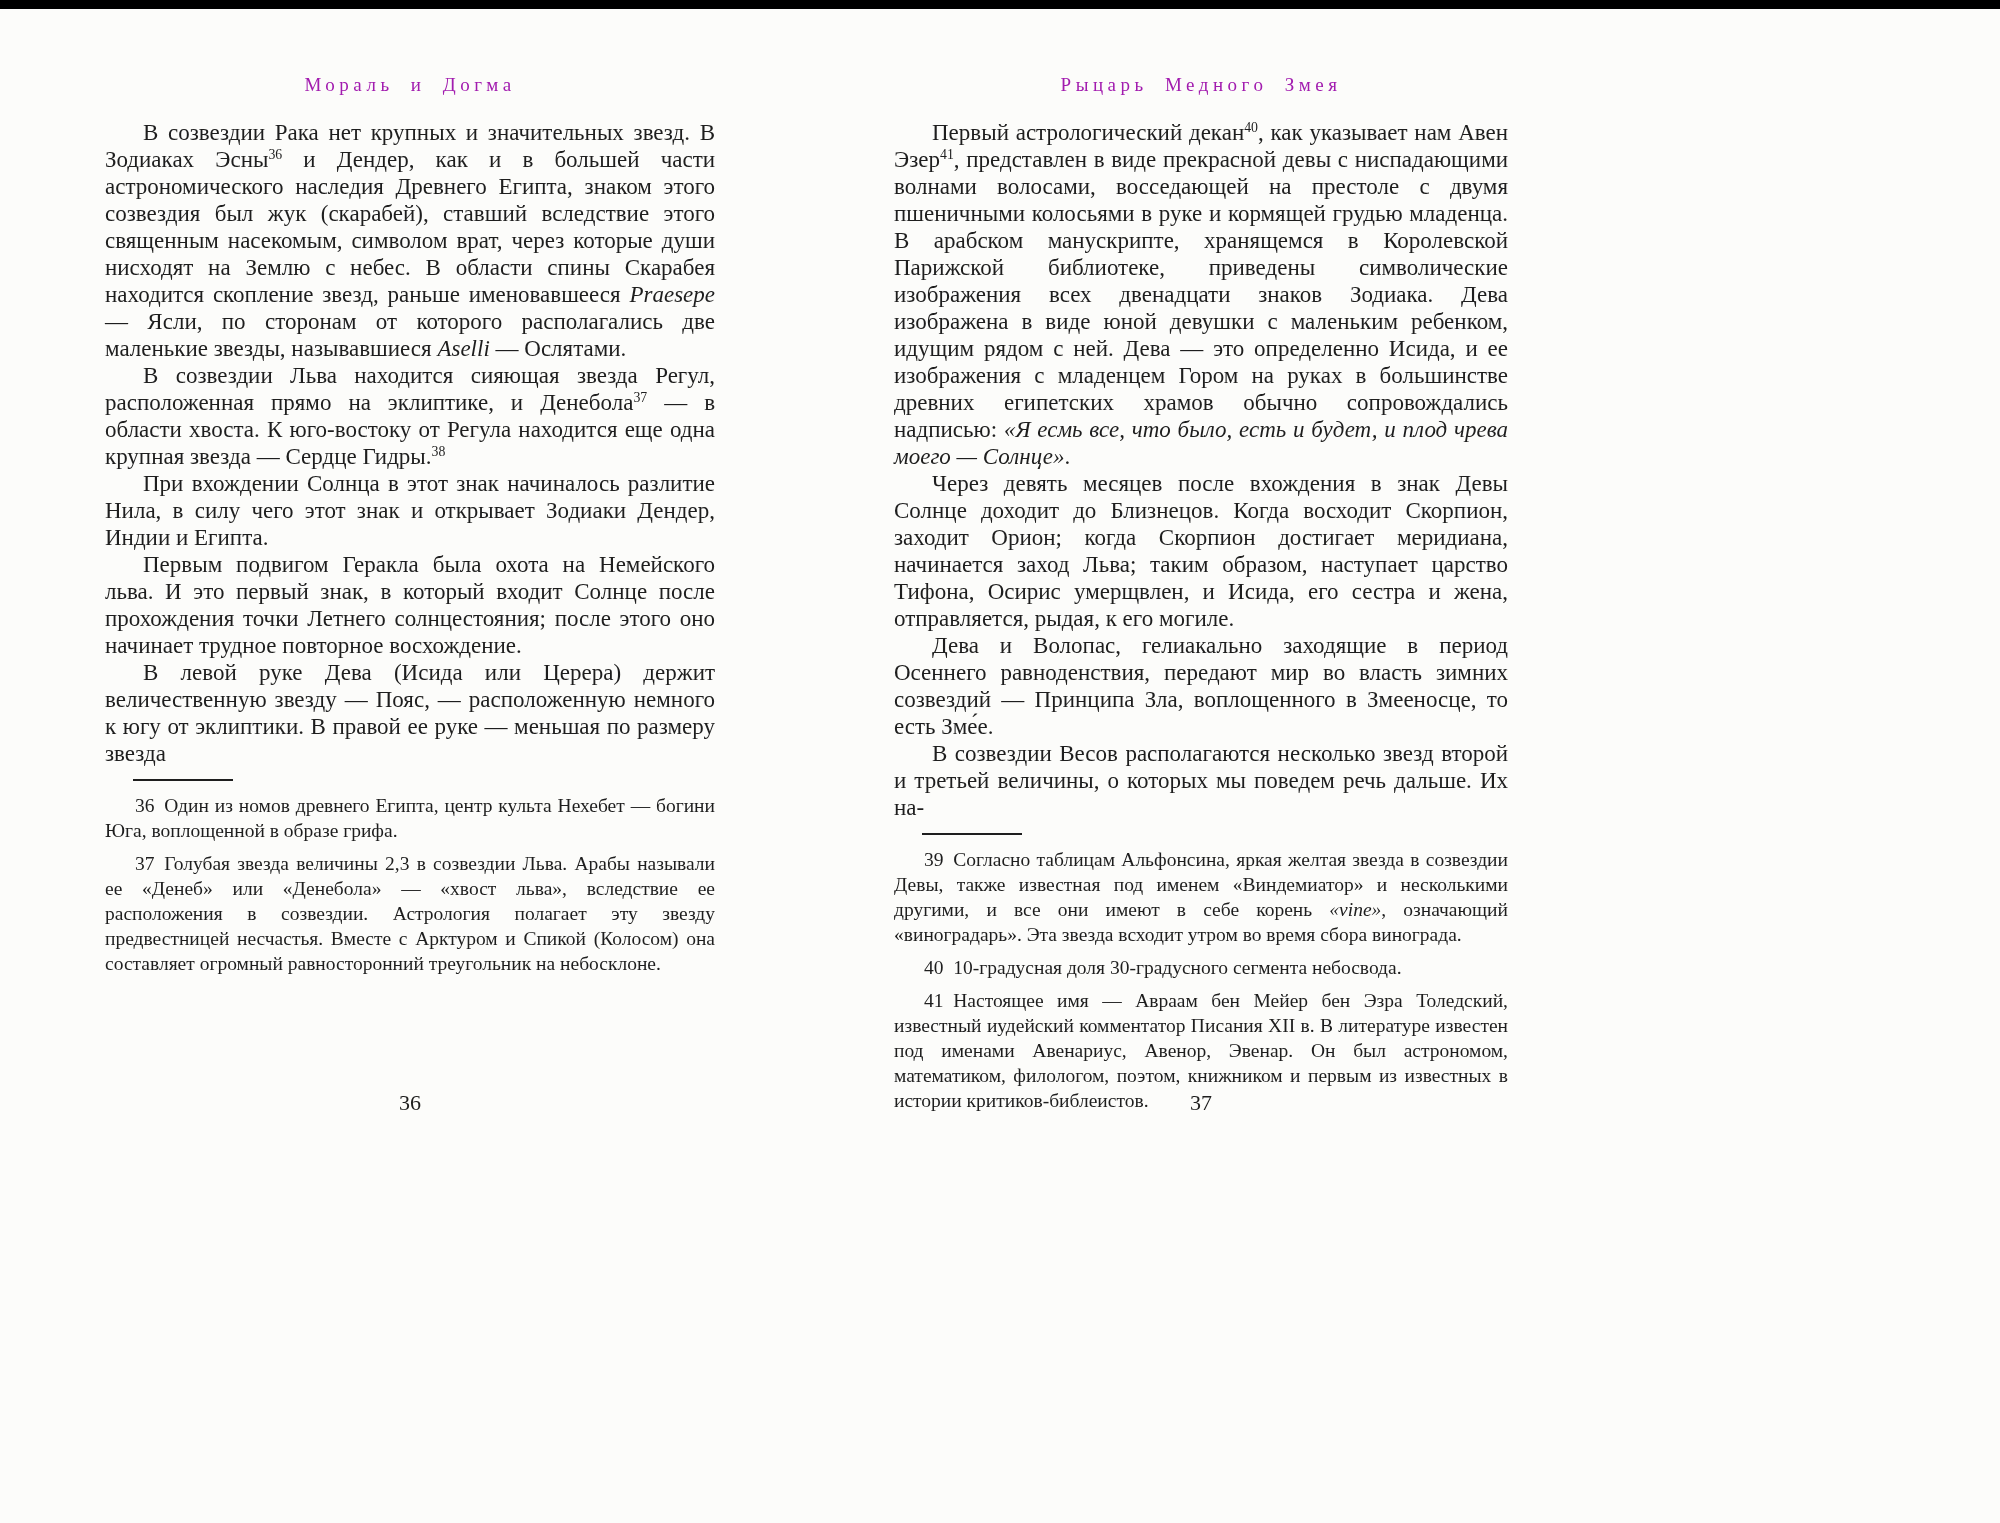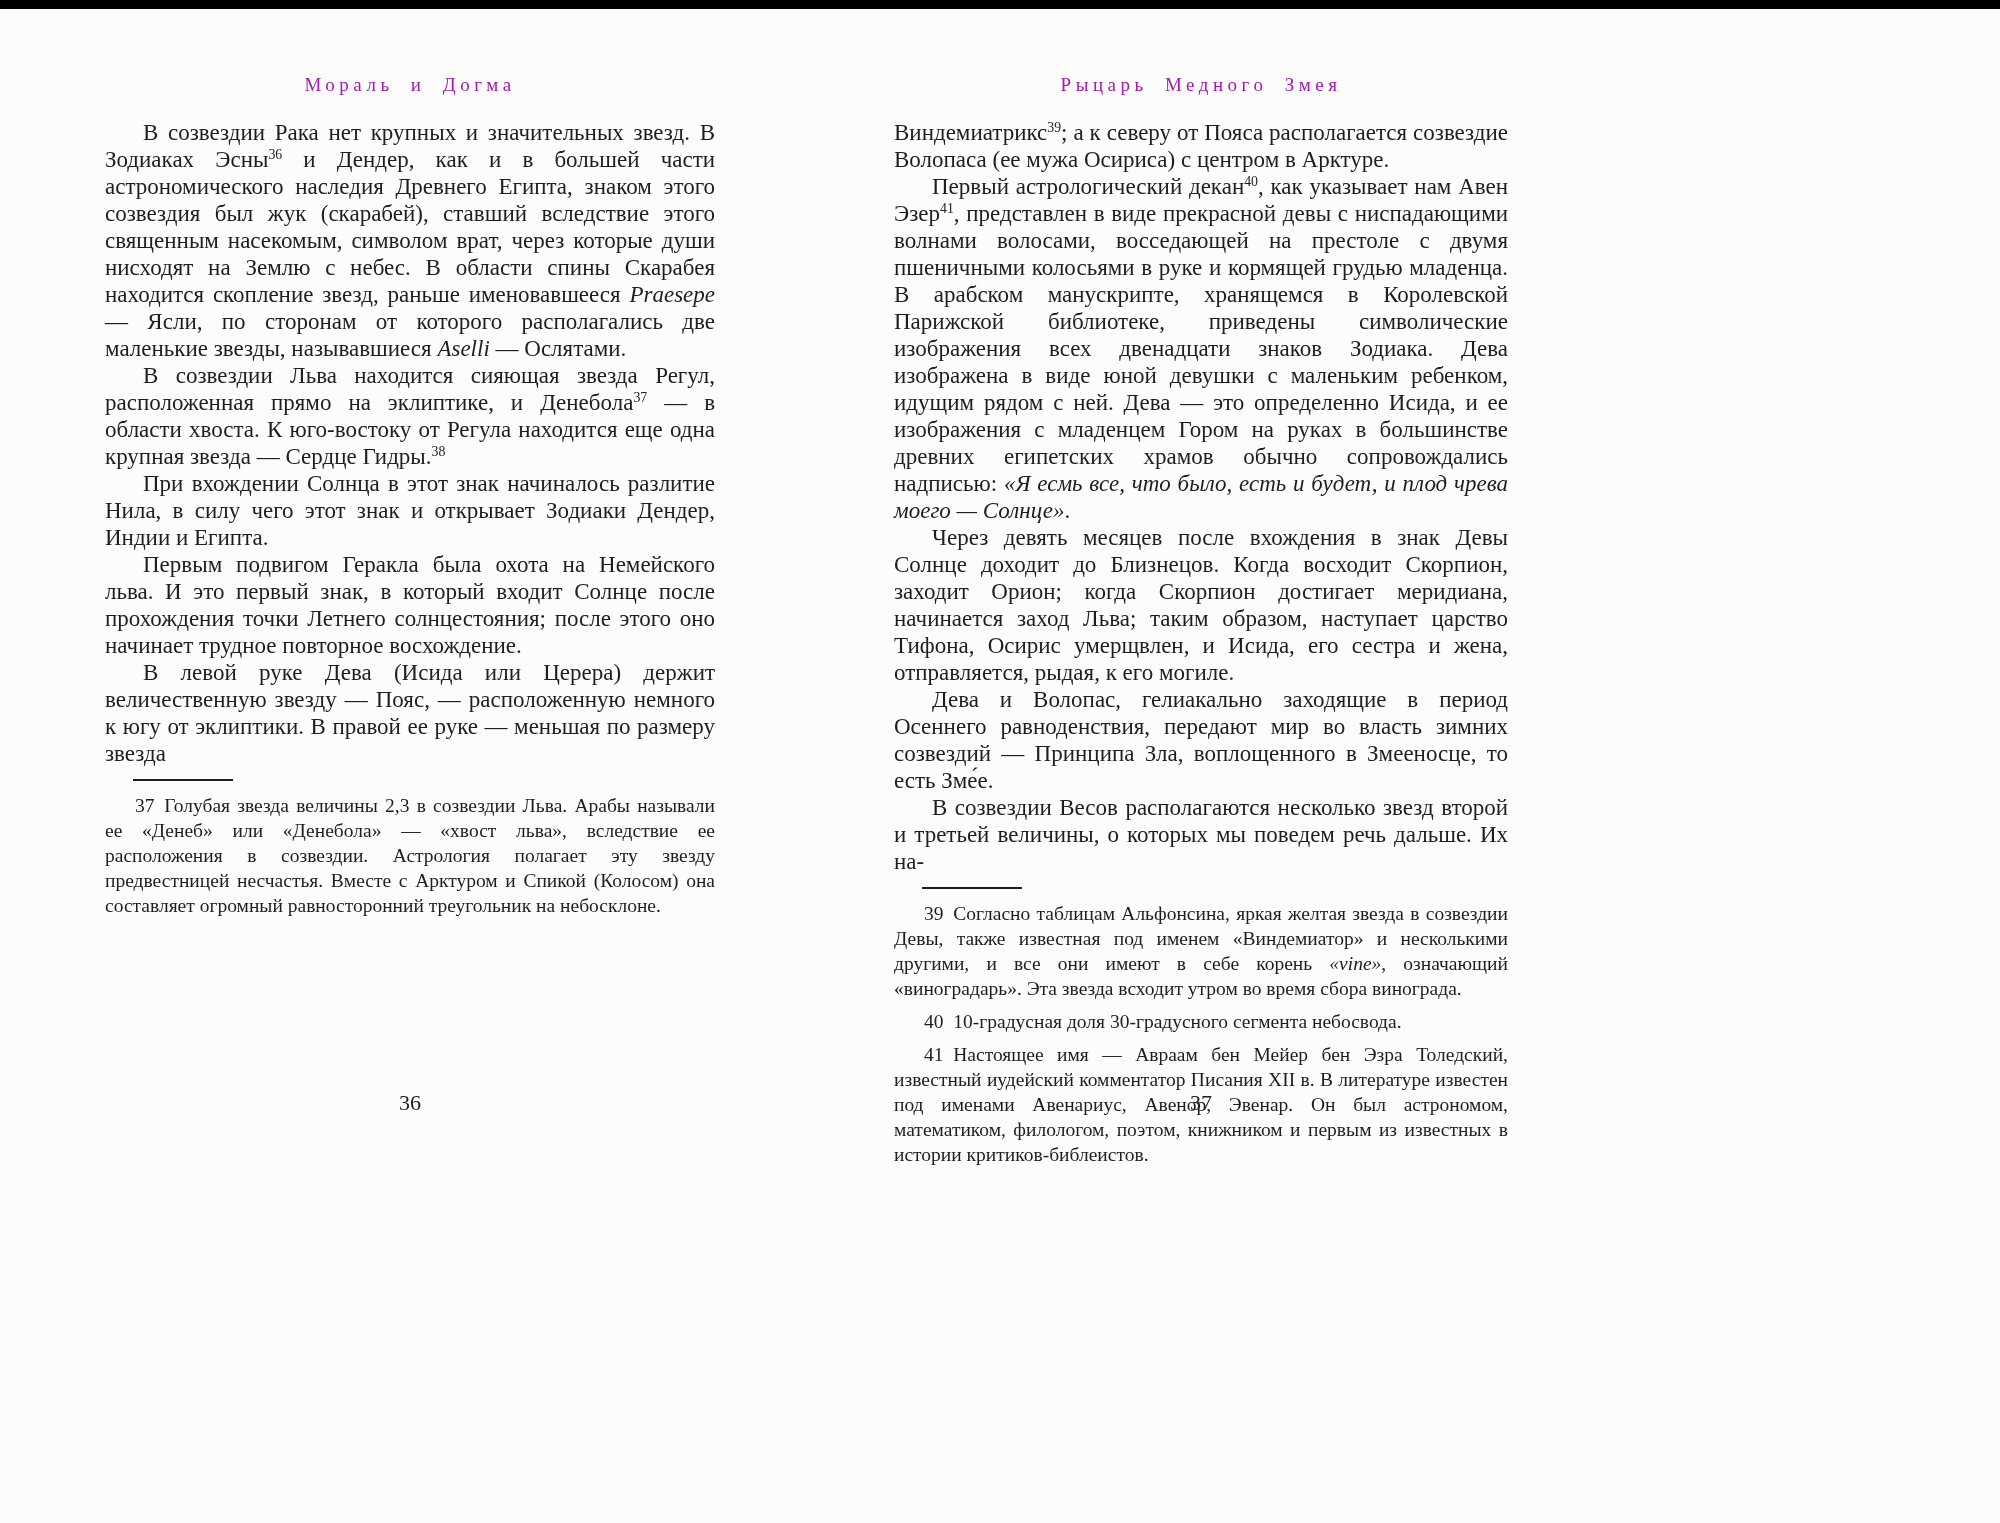--- a/index.html
+++ b/index.html
@@ -86,29 +86,29 @@
     <div class="running-head">Мораль и Догма</div>
     <div class="body-text">
         <p class="indent"><span>В созвездии Рака нет крупных и значительных звезд. В Зодиаках Эсны</span><sup>36</sup><span> и Дендер, как и в большей части астрономического наследия Древнего Египта, знаком этого созвездия был жук (скарабей), ставший вследствие этого священным насекомым, символом врат, через которые души нисходят на Землю с небес. В области спины Скарабея находится скопление звезд, раньше именовавшееся </span><em>Praesepe</em><span> — Ясли, по сторонам от которого располагались две маленькие звезды, называвшиеся </span><em>Aselli</em><span> — Ослятами.</span></p>
         <p class="indent"><span>В созвездии Льва находится сияющая звезда Регул, расположенная прямо на эклиптике, и Денебола</span><sup>37</sup><span> — в области хвоста. К юго-востоку от Регула находится еще одна крупная звезда — Сердце Гидры.</span><sup>38</sup></p>
         <p class="indent"><span>При вхождении Солнца в этот знак начиналось разлитие Нила, в силу чего этот знак и открывает Зодиаки Дендер, Индии и Египта.</span></p>
         <p class="indent"><span>Первым подвигом Геракла была охота на Немейского льва. И это первый знак, в который входит Солнце после прохождения точки Летнего солнцестояния; после этого оно начинает трудное повторное восхождение.</span></p>
         <p class="indent"><span>В левой руке Дева (Исида или Церера) держит величественную звезду — Пояс, — расположенную немного к югу от эклиптики. В правой ее руке — меньшая по размеру звезда</span></p>
       </div>
     <div class="footnote-rule"></div>
     <div class="footnotes">
+        <p class="indent"><span>36 Один из номов древнего Египта, центр культа Нехебет — богини Юга, воплощенной в образе грифа.</span></p>
         <p class="indent"><span>37 Голубая звезда величины 2,3 в созвездии Льва. Арабы называли ее «Денеб» или «Денебола» — «хвост льва», вследствие ее расположения в созвездии. Астрология полагает эту звезду предвестницей несчастья. Вместе с Арктуром и Спикой (Колосом) она составляет огромный равносторонний треугольник на небосклоне.</span></p>
       </div>
     <div class="page-number">36</div>
   </div>
 
   <div class="page page--right">
     <div class="running-head">Рыцарь Медного Змея</div>
     <div class="body-text">
-        <p><span>Виндемиатрикс</span><sup>39</sup><span>; а к северу от Пояса располагается созвездие Волопаса (ее мужа Осириса) с центром в Арктуре.</span></p>
         <p class="indent"><span>Первый астрологический декан</span><sup>40</sup><span>, как указывает нам Авен Эзер</span><sup>41</sup><span>, представлен в виде прекрасной девы с ниспадающими волнами волосами, восседающей на престоле с двумя пшеничными колосьями в руке и кормящей грудью младенца. В арабском манускрипте, хранящемся в Королевской Парижской библиотеке, приведены символические изображения всех двенадцати знаков Зодиака. Дева изображена в виде юной девушки с маленьким ребенком, идущим рядом с ней. Дева — это определенно Исида, и ее изображения с младенцем Гором на руках в большинстве древних египетских храмов обычно сопровождались надписью: </span><em>«Я есмь все, что было, есть и будет, и плод чрева моего — Солнце»</em><span>.</span></p>
         <p class="indent"><span>Через девять месяцев после вхождения в знак Девы Солнце доходит до Близнецов. Когда восходит Скорпион, заходит Орион; когда Скорпион достигает меридиана, начинается заход Льва; таким образом, наступает царство Тифона, Осирис умерщвлен, и Исида, его сестра и жена, отправляется, рыдая, к его могиле.</span></p>
         <p class="indent"><span>Дева и Волопас, гелиакально заходящие в период Осеннего равноденствия, передают мир во власть зимних созвездий — Принципа Зла, воплощенного в Змееносце, то есть Зме́е.</span></p>
         <p class="indent"><span>В созвездии Весов располагаются несколько звезд второй и третьей величины, о которых мы поведем речь дальше. Их на-</span></p>
       </div>
     <div class="footnote-rule"></div>
     <div class="footnotes">
         <p class="indent"><span>39 Согласно таблицам Альфонсина, яркая желтая звезда в созвездии Девы, также известная под именем «Виндемиатор» и несколькими другими, и все они имеют в себе корень </span><em>«vine»</em><span>, означающий «виноградарь». Эта звезда всходит утром во время сбора винограда.</span></p>
         <p class="indent"><span>40 10-градусная доля 30-градусного сегмента небосвода.</span></p>
         <p class="indent"><span>41 Настоящее имя — Авраам бен Мейер бен Эзра Толедский, известный иудейский комментатор Писания XII в. В литературе известен под именами Авенариус, Авенор, Эвенар. Он был астрономом, математиком, филологом, поэтом, книжником и первым из известных в истории критиков-библеистов.</span></p>

